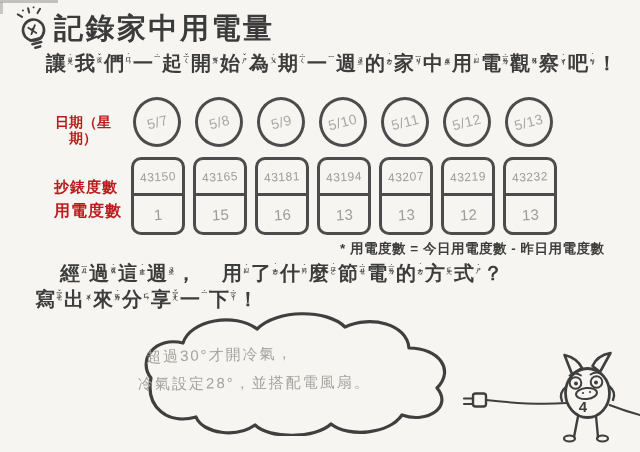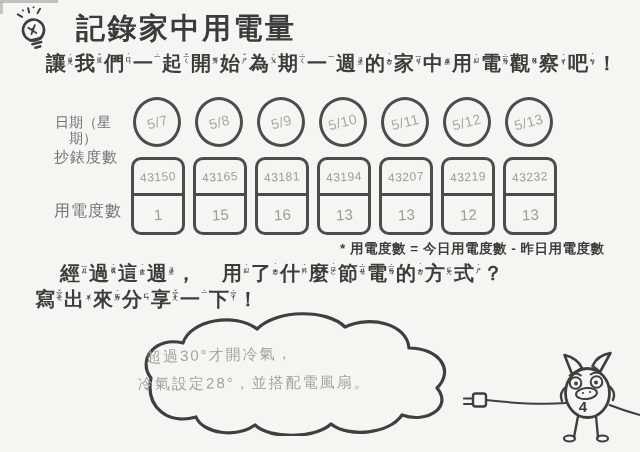--- a/index.html
+++ b/index.html
@@ -10,37 +10,37 @@
     color:#3d3d3d;
     -webkit-font-smoothing:antialiased;
   }
   .abs{position:absolute;}
 
   
   .scan-top{left:0;top:0;width:58px;height:3px;background:#8d8d8a;opacity:.5;}
   .scan-left{left:0;top:2px;width:3px;height:12px;background:#8d8d8a;opacity:.45;}
 
   
-  .header{left:14px;top:6px;display:flex;align-items:center;gap:22px;text-align:right;}
+  .header{left:14px;top:6px;display:flex;align-items:center;gap:0;text-align:right;}
   .title{font-size:29px;font-weight:bold;letter-spacing:2.5px;color:#3b3b3b;}
 
   
   .ruby-line{display:flex;align-items:flex-start;}
   .rb{display:inline-flex;align-items:flex-start;margin-right:1px;}
   .rb.space{width:24px;}
   .rc{font-size:20px;font-weight:bold;line-height:1.15;letter-spacing:0;}
   .rz{writing-mode:vertical-rl;text-orientation:upright;font-size:7px;line-height:1;
       font-weight:bold;margin-left:1px;margin-top:1px;max-height:26px;color:#454545;}
 
   .subtitle{left:46px;top:52px;width:585px;}
 
   
-  .lbl{font-weight:normal;color:#737373;}
+  .lbl{font-weight:bold;color:#b91c1c;}
   .lbl-date{left:44px;top:114px;width:78px;text-align:center;font-size:14px;line-height:16px;}
-  .lbl-meter{left:54px;top:148px;font-size:15px;letter-spacing:1px;}
+  .lbl-meter{left:54px;top:178px;font-size:15px;letter-spacing:1px;}
   .lbl-usage{left:54px;top:201px;font-size:16px;letter-spacing:1px;}
 
   
   .day-col{position:absolute;top:0;width:54px;}
   .date-circle{
     position:absolute;top:97px;left:2px;width:48px;height:50px;
     border:3.2px solid #4c4c4c;border-radius:50%;box-sizing:border-box;
     display:flex;align-items:center;justify-content:center;background:transparent;
   }
   .date-text{

